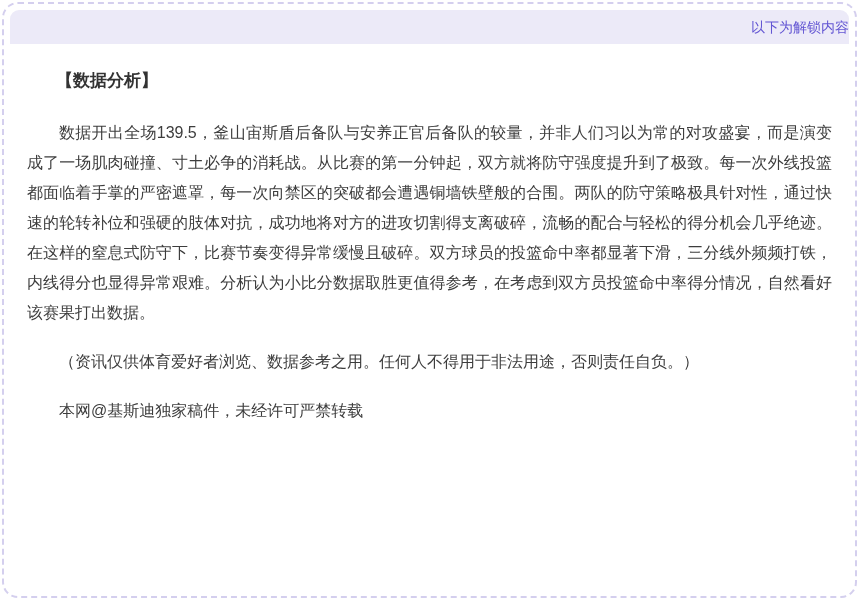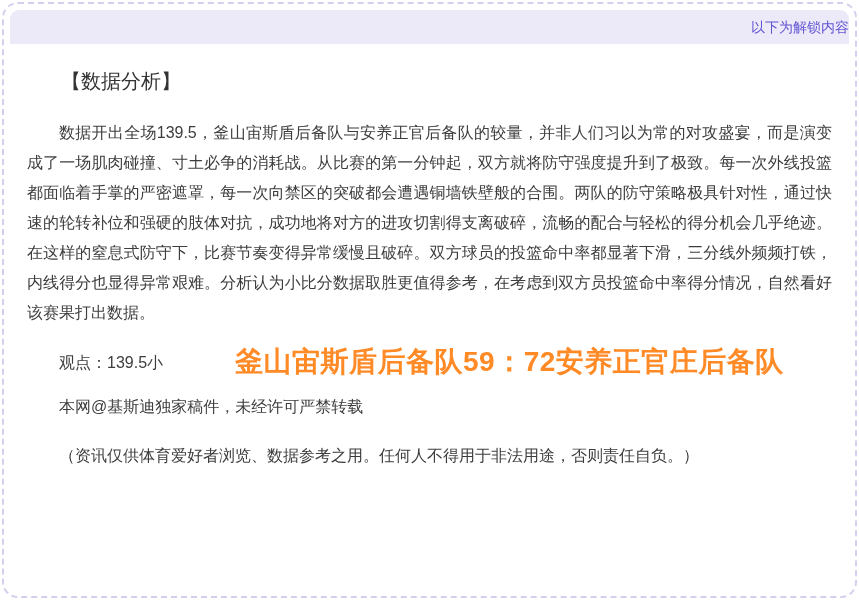--- a/index.html
+++ b/index.html
@@ -37,22 +37,22 @@
     padding: 22px 17px 0 17px;
     color: #3d3d3d;
     font-size: 16px;
     line-height: 30px;
   }
   .content p {
     margin: 8px 0 19px 0;
     text-indent: 2em;
   }
   .section-title {
-    font-size: 20px;
-    font-weight: normal;
+    font-size: 17px;
+    font-weight: bold;
     color: #333333;
     line-height: 22px;
     margin: 4px 0 26px 0;
     text-indent: 1.7em;
   }
   .analysis-paragraph {
     text-align: justify;
   }
   .viewpoint-row {
     white-space: nowrap;
@@ -76,24 +76,21 @@
     <div class="unlock-banner">
       <span>以下为解锁内容</span>
     </div>
 
     <div class="content">
 
       <div class="section-title">【数据分析】</div>
 
       <p class="analysis-paragraph">数据开出全场139.5，釜山宙斯盾后备队与安养正官后备队的较量，并非人们习以为常的对攻盛宴，而是演变成了一场肌肉碰撞、寸土必争的消耗战。从比赛的第一分钟起，双方就将防守强度提升到了极致。每一次外线投篮都面临着手掌的严密遮罩，每一次向禁区的突破都会遭遇铜墙铁壁般的合围。两队的防守策略极具针对性，通过快速的轮转补位和强硬的肢体对抗，成功地将对方的进攻切割得支离破碎，流畅的配合与轻松的得分机会几乎绝迹。在这样的窒息式防守下，比赛节奏变得异常缓慢且破碎。双方球员的投篮命中率都显著下滑，三分线外频频打铁，内线得分也显得异常艰难。分析认为小比分数据取胜更值得参考，在考虑到双方员投篮命中率得分情况，自然看好该赛果打出数据。</p>
 
-      <p class="viewpoint-row">
-        <span>观点：139.5小</span><span class="prediction">釜山宙斯盾后备队59：72安养正官庄后备队</span>
-      </p>
 
 
+      <p>（资讯仅供体育爱好者浏览、数据参考之用。任何人不得用于非法用途，否则责任自负。）</p>
+
       <p>本网@基斯迪独家稿件，未经许可严禁转载</p>
-
-      <p>（资讯仅供体育爱好者浏览、数据参考之用。任何人不得用于非法用途，否则责任自负。）</p>
 
     </div>
   </div>
 </div>
 
 </body></html>

